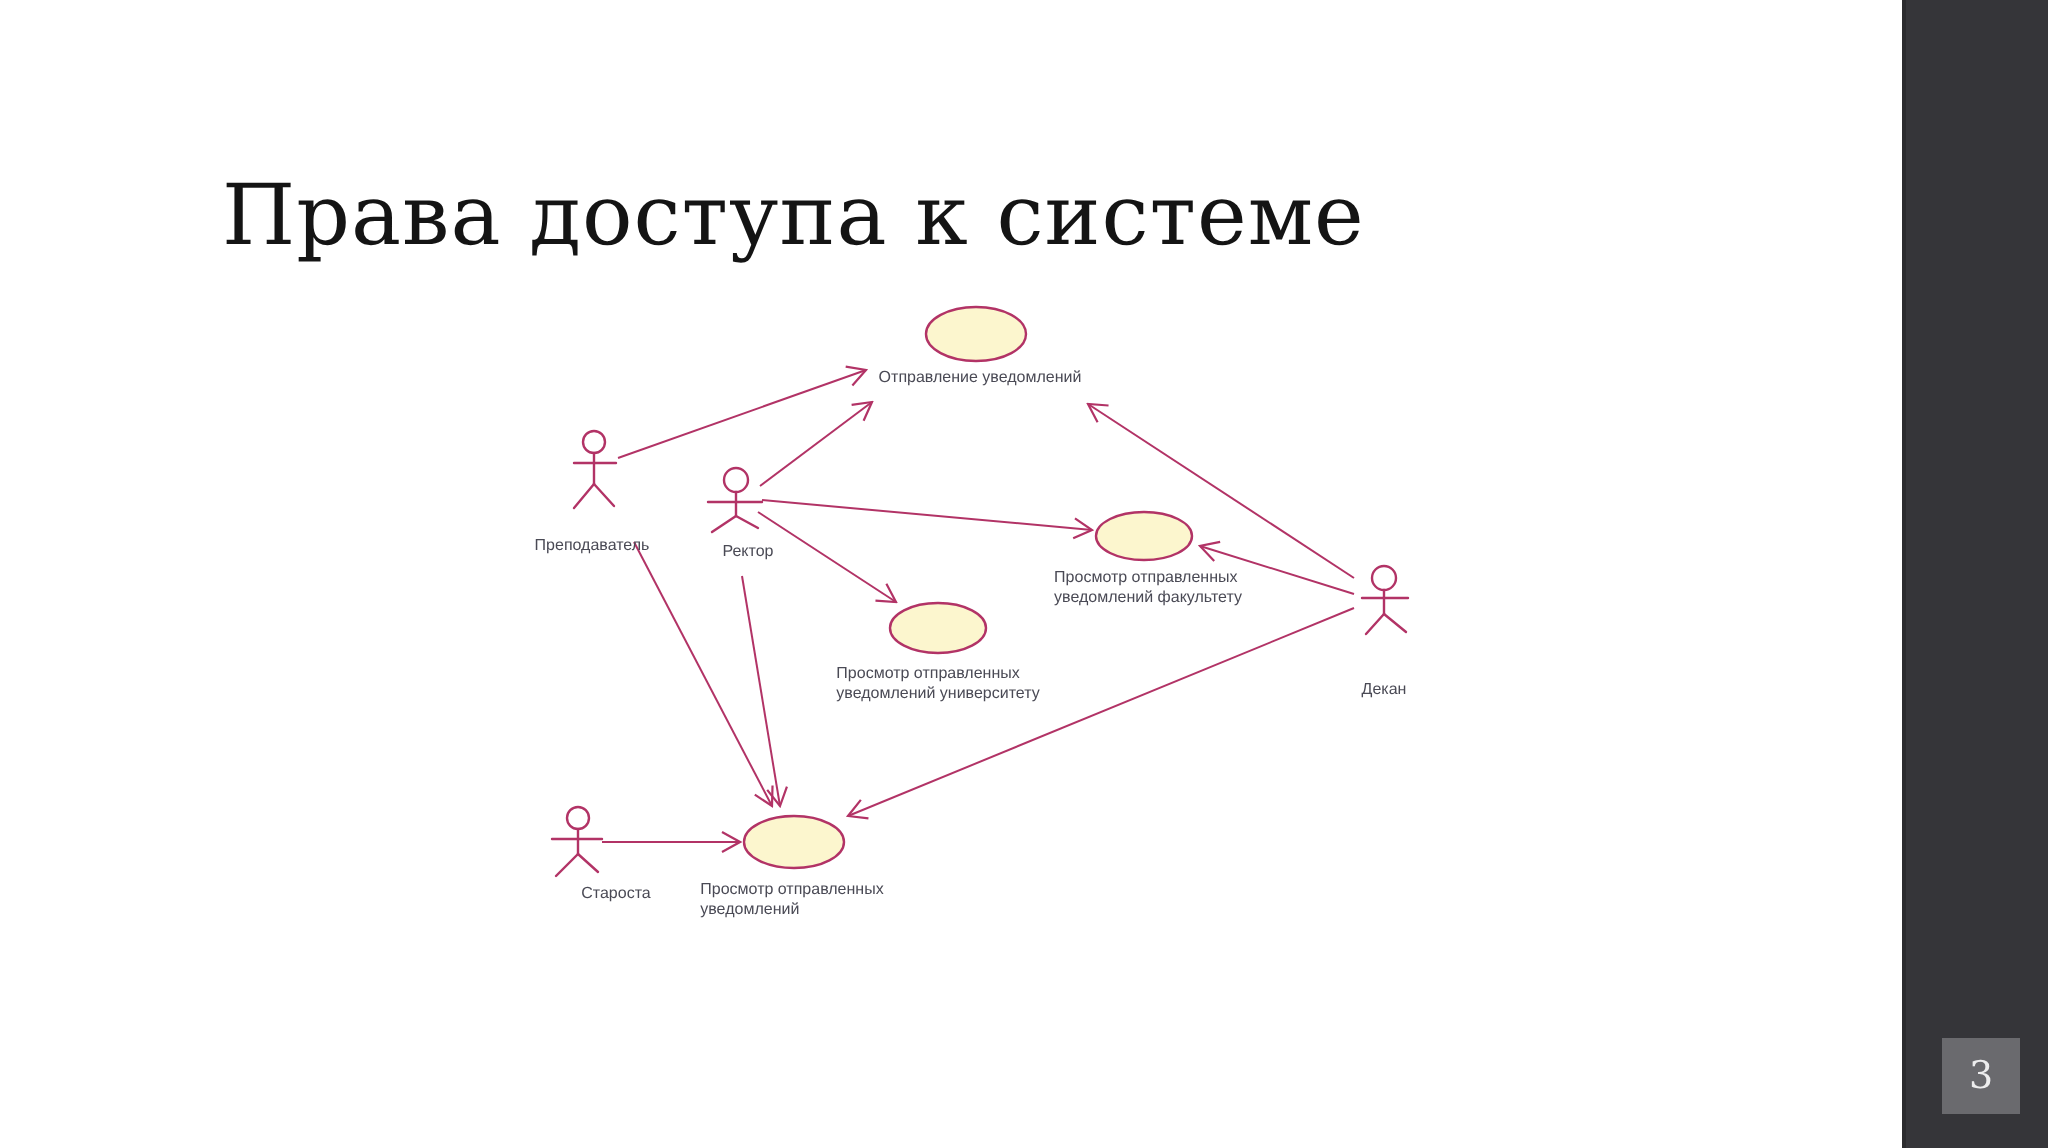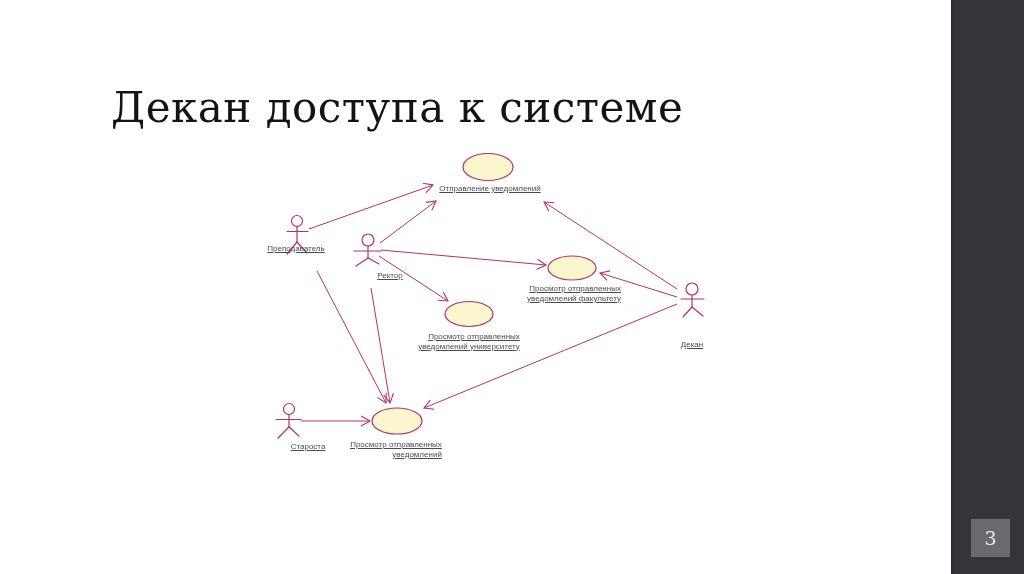--- a/index.html
+++ b/index.html
@@ -18,34 +18,34 @@
        font-family:"Liberation Sans", sans-serif;}
   .slide{position:relative;width:1024px;height:574px;background:var(--background);}
   .title{position:absolute;left:111px;top:83px;margin:0;
          font-family:"DejaVu Serif", serif;font-weight:400;
          font-size:42px;letter-spacing:.5px;color:var(--title-text);white-space:nowrap;}
   .diagram-svg{position:absolute;left:0;top:0;width:1024px;height:574px;}
   .ln{stroke:var(--accent);stroke-width:1;fill:none;marker-end:url(#arrowhead);}
   .actor{stroke:var(--accent);stroke-width:1.2;fill:none;stroke-linecap:round;}
   .uc{fill:var(--usecase-fill);stroke:var(--accent);stroke-width:1.2;}
   .arrowhead-path{stroke:var(--accent);fill:none;stroke-width:1.1;}
-  .lbl{position:absolute;transform:translateX(-50%);text-align:right;
-       font-size:8px;line-height:9.5px;white-space:pre-line;color:var(--label-text);text-decoration:underline;}
+  .lbl{position:absolute;transform:translateX(-50%);text-align:left;
+       font-size:8px;line-height:9.5px;white-space:pre-line;color:var(--label-text);}
   .side-rail{position:absolute;right:0;top:0;width:73px;height:574px;
              background:var(--sidebar-bg);border-left:2px solid var(--sidebar-edge);box-sizing:border-box;}
   .page-box{position:absolute;left:18px;top:519px;width:39px;height:38px;
             background:var(--page-box-bg);display:flex;align-items:center;justify-content:center;}
   .page-box span{font-family:"DejaVu Serif", serif;font-size:19px;color:var(--page-number-text);}
 </style>
 </head>
 <body>
 
 <div class="slide">
 
-  <h1 class="title">Декан доступа к системе</h1>
+  <h1 class="title">Права доступа к системе</h1>
 
   <svg class="diagram-svg" viewBox="0 0 1024 574" xmlns="http://www.w3.org/2000/svg">
     <defs>
       <marker id="arrowhead" markerUnits="userSpaceOnUse" markerWidth="12" markerHeight="12" viewBox="0 0 12 12" refX="11" refY="6" orient="auto">
         <path class="arrowhead-path" d="M2,1 L11,6 L2,11"></path>
       </marker>
     </defs>
 
     <line class="ln" x1="309" y1="229" x2="433" y2="185"></line>
     <line class="ln" x1="317" y1="271" x2="386" y2="403"></line>
@@ -97,22 +97,22 @@
   </svg>
 
   <div class="lbl" style="left:490px;top:184px;">Отправление уведомлений</div>
   <div class="lbl" style="left:574px;top:284px;">Просмотр отправленных
 уведомлений факультету</div>
   <div class="lbl" style="left:469px;top:332px;">Просмотр отправленных
 уведомлений университету</div>
   <div class="lbl" style="left:396px;top:440px;">Просмотр отправленных
 уведомлений</div>
 
-  <div class="lbl" style="left:296px;top:244px;">Преподаватель</div>
-  <div class="lbl" style="left:366px;top:271px;padding-left:48px;">Ректор</div>
+  <div class="lbl" style="left:296px;top:268px;">Преподаватель</div>
+  <div class="lbl" style="left:350px;top:271px;padding-left:48px;">Ректор</div>
   <div class="lbl" style="left:692px;top:324px;margin-top:16px;">Декан</div>
   <div class="lbl" style="left:288px;top:442px;margin-left:20px;">Староста</div>
 
   <div class="side-rail">
     <div class="page-box">
       <span>3</span>
     </div>
   </div>
 
 </div>

